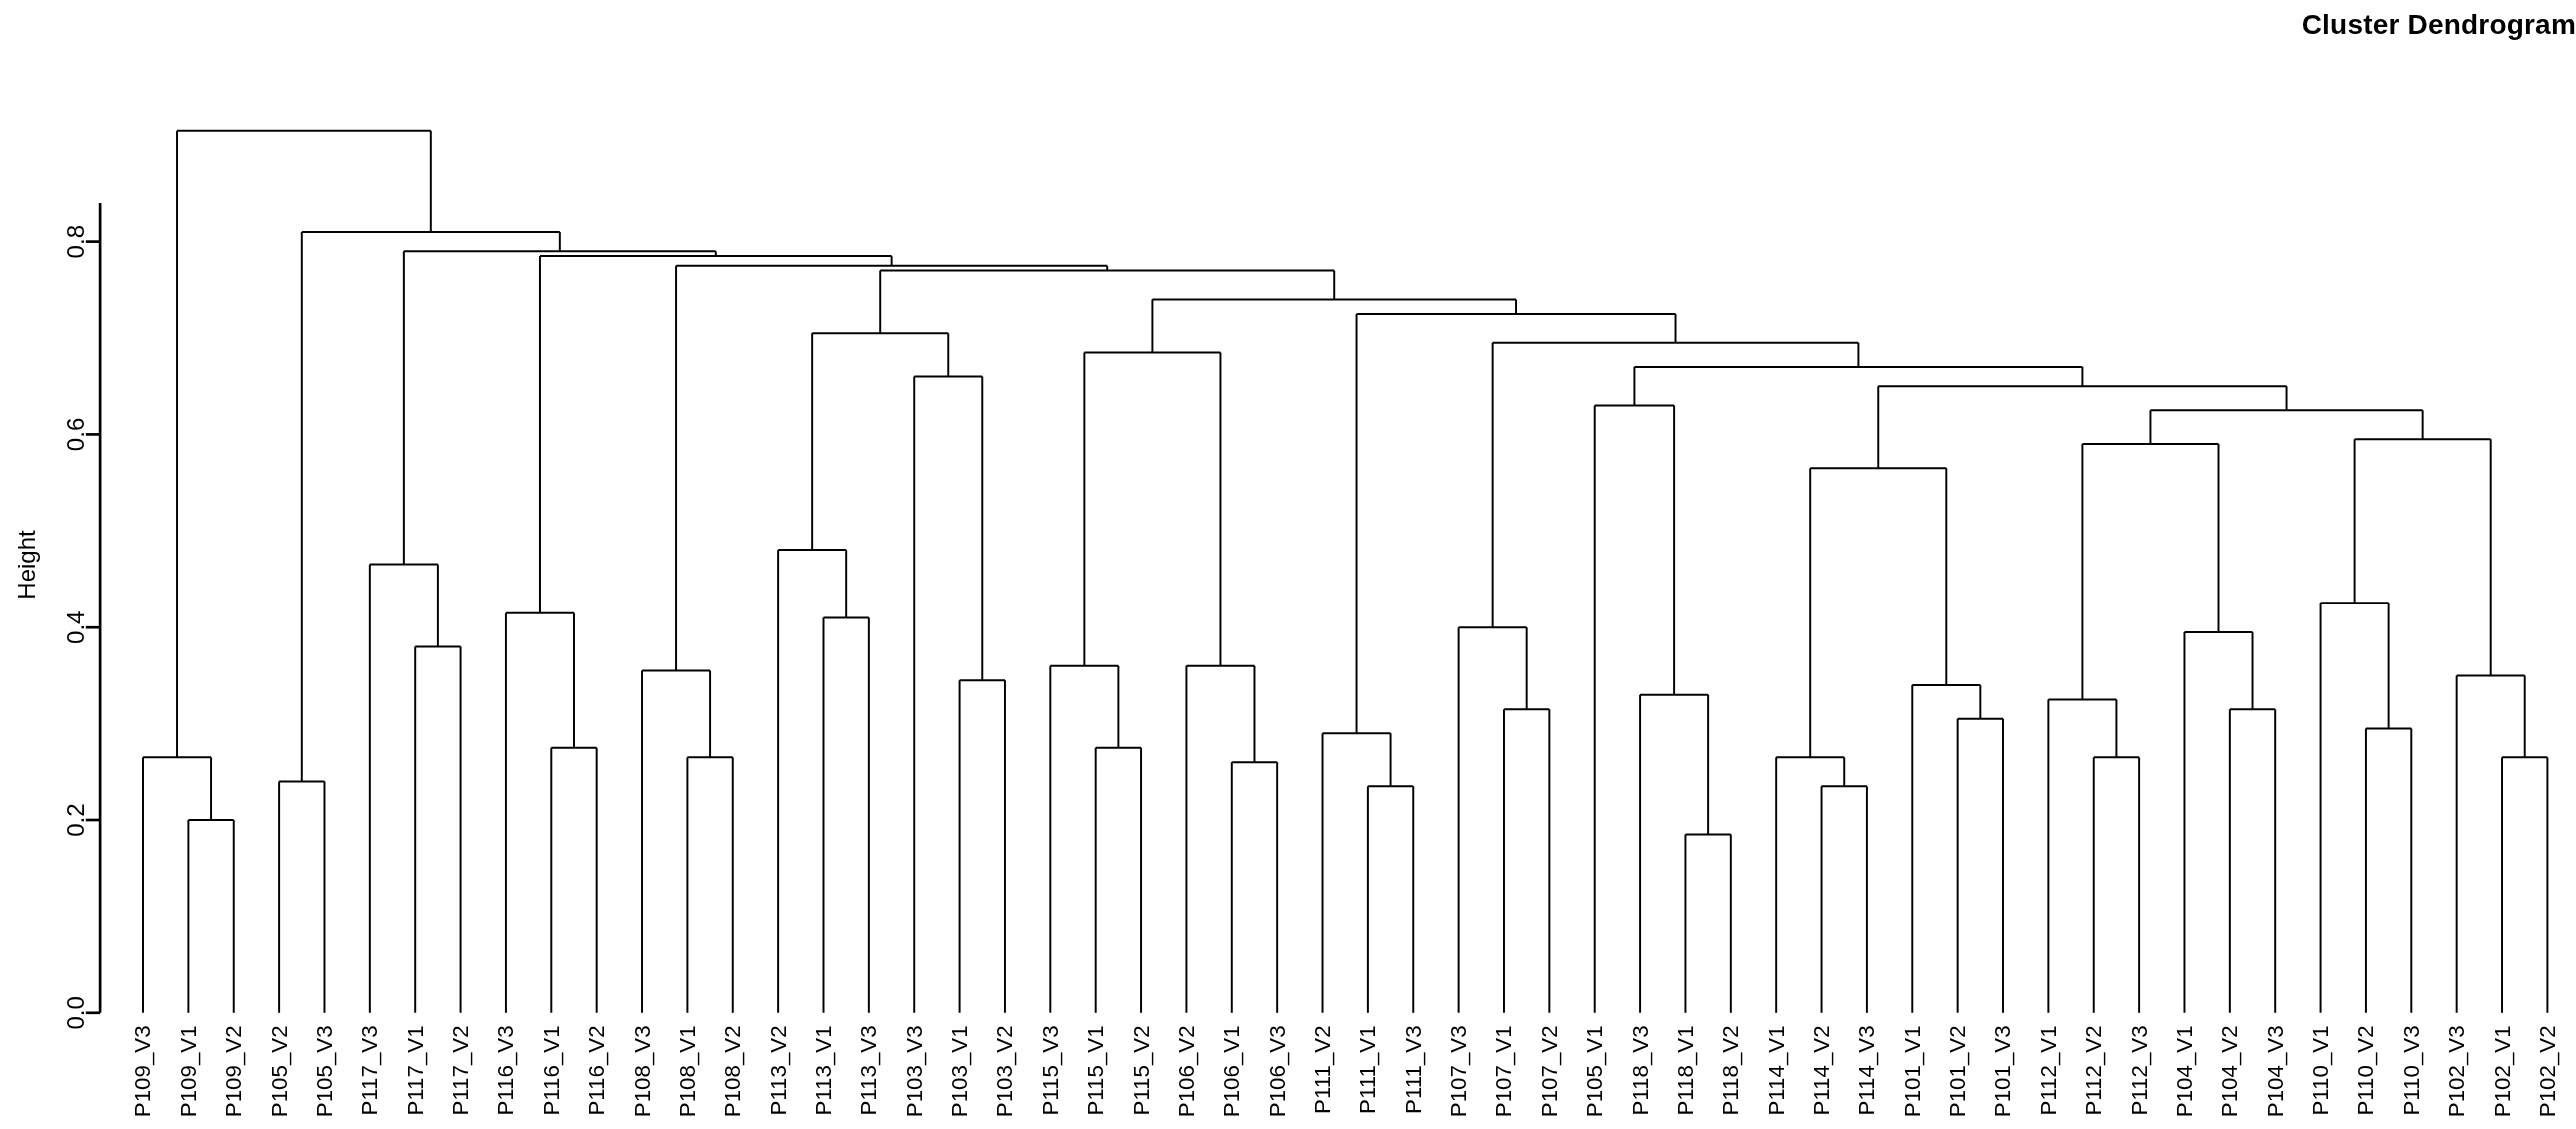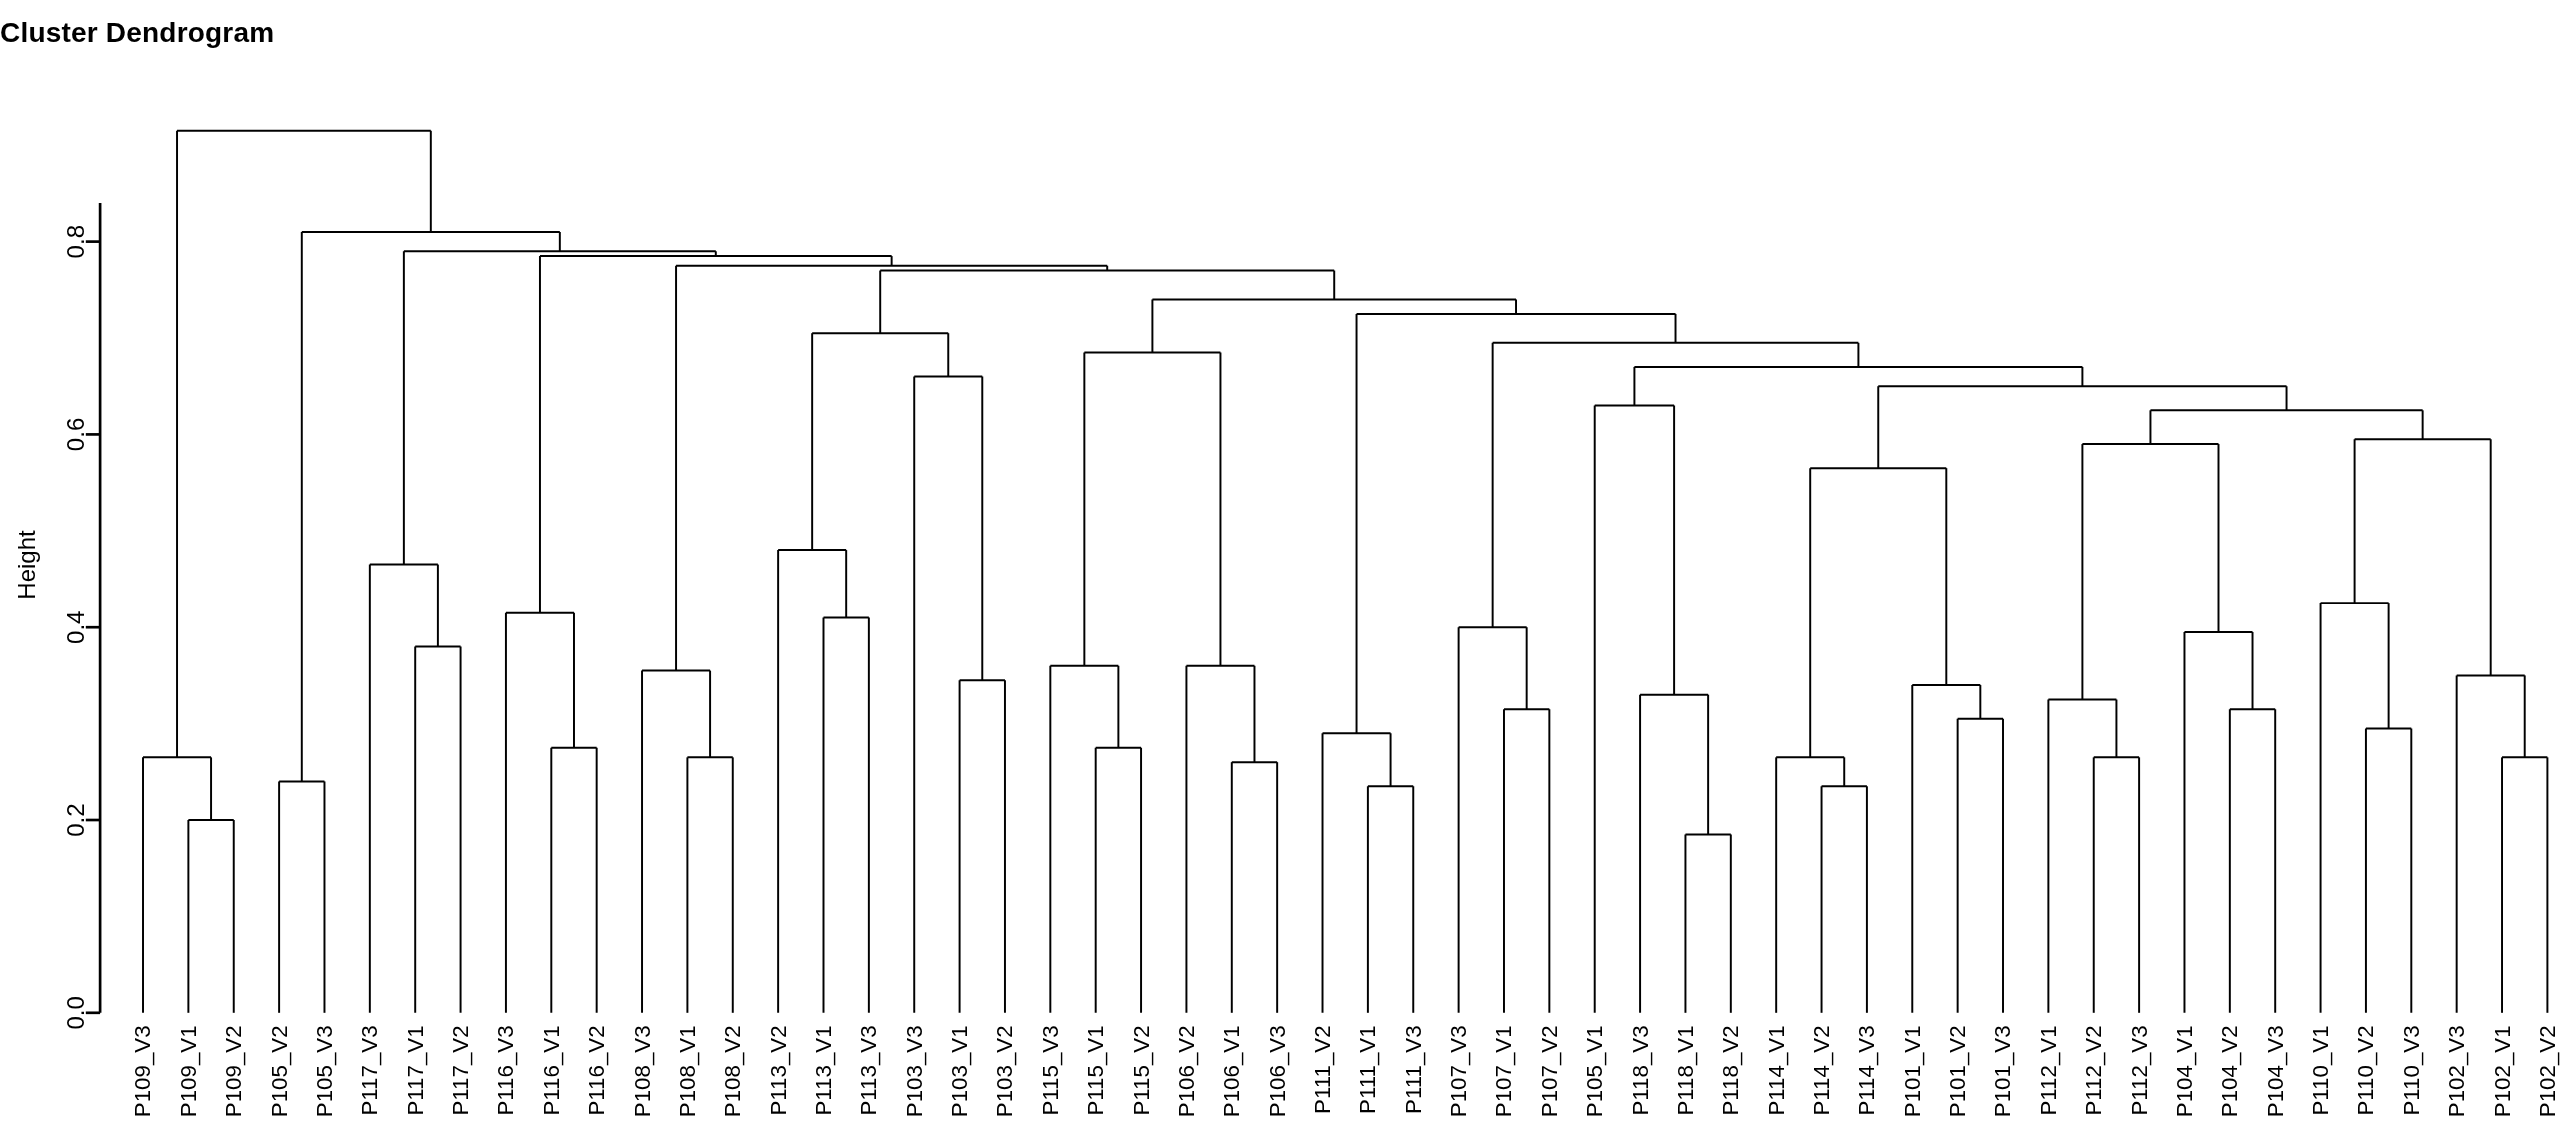--- a/index.html
+++ b/index.html
@@ -16,26 +16,25 @@
     width: 2576px;
     height: 1130px;
     background: #ffffff;
     overflow: hidden;
   }
   #chart-title {
     position: absolute;
     left: 0;
     top: 9px;
     width: 2576px;
-    text-align: left;
+    text-align: right;
     font-size: 28px;
     font-weight: bold;
     letter-spacing: 0.2px;
     font-family: "Liberation Sans", sans-serif;
-    margin-top: 8px;
   }
   #ylabel {
     position: absolute;
     left: 9px;
     top: 0px;
     width: 36px;
     height: 1130px;
     display: flex;
     align-items: center;
     justify-content: center;

